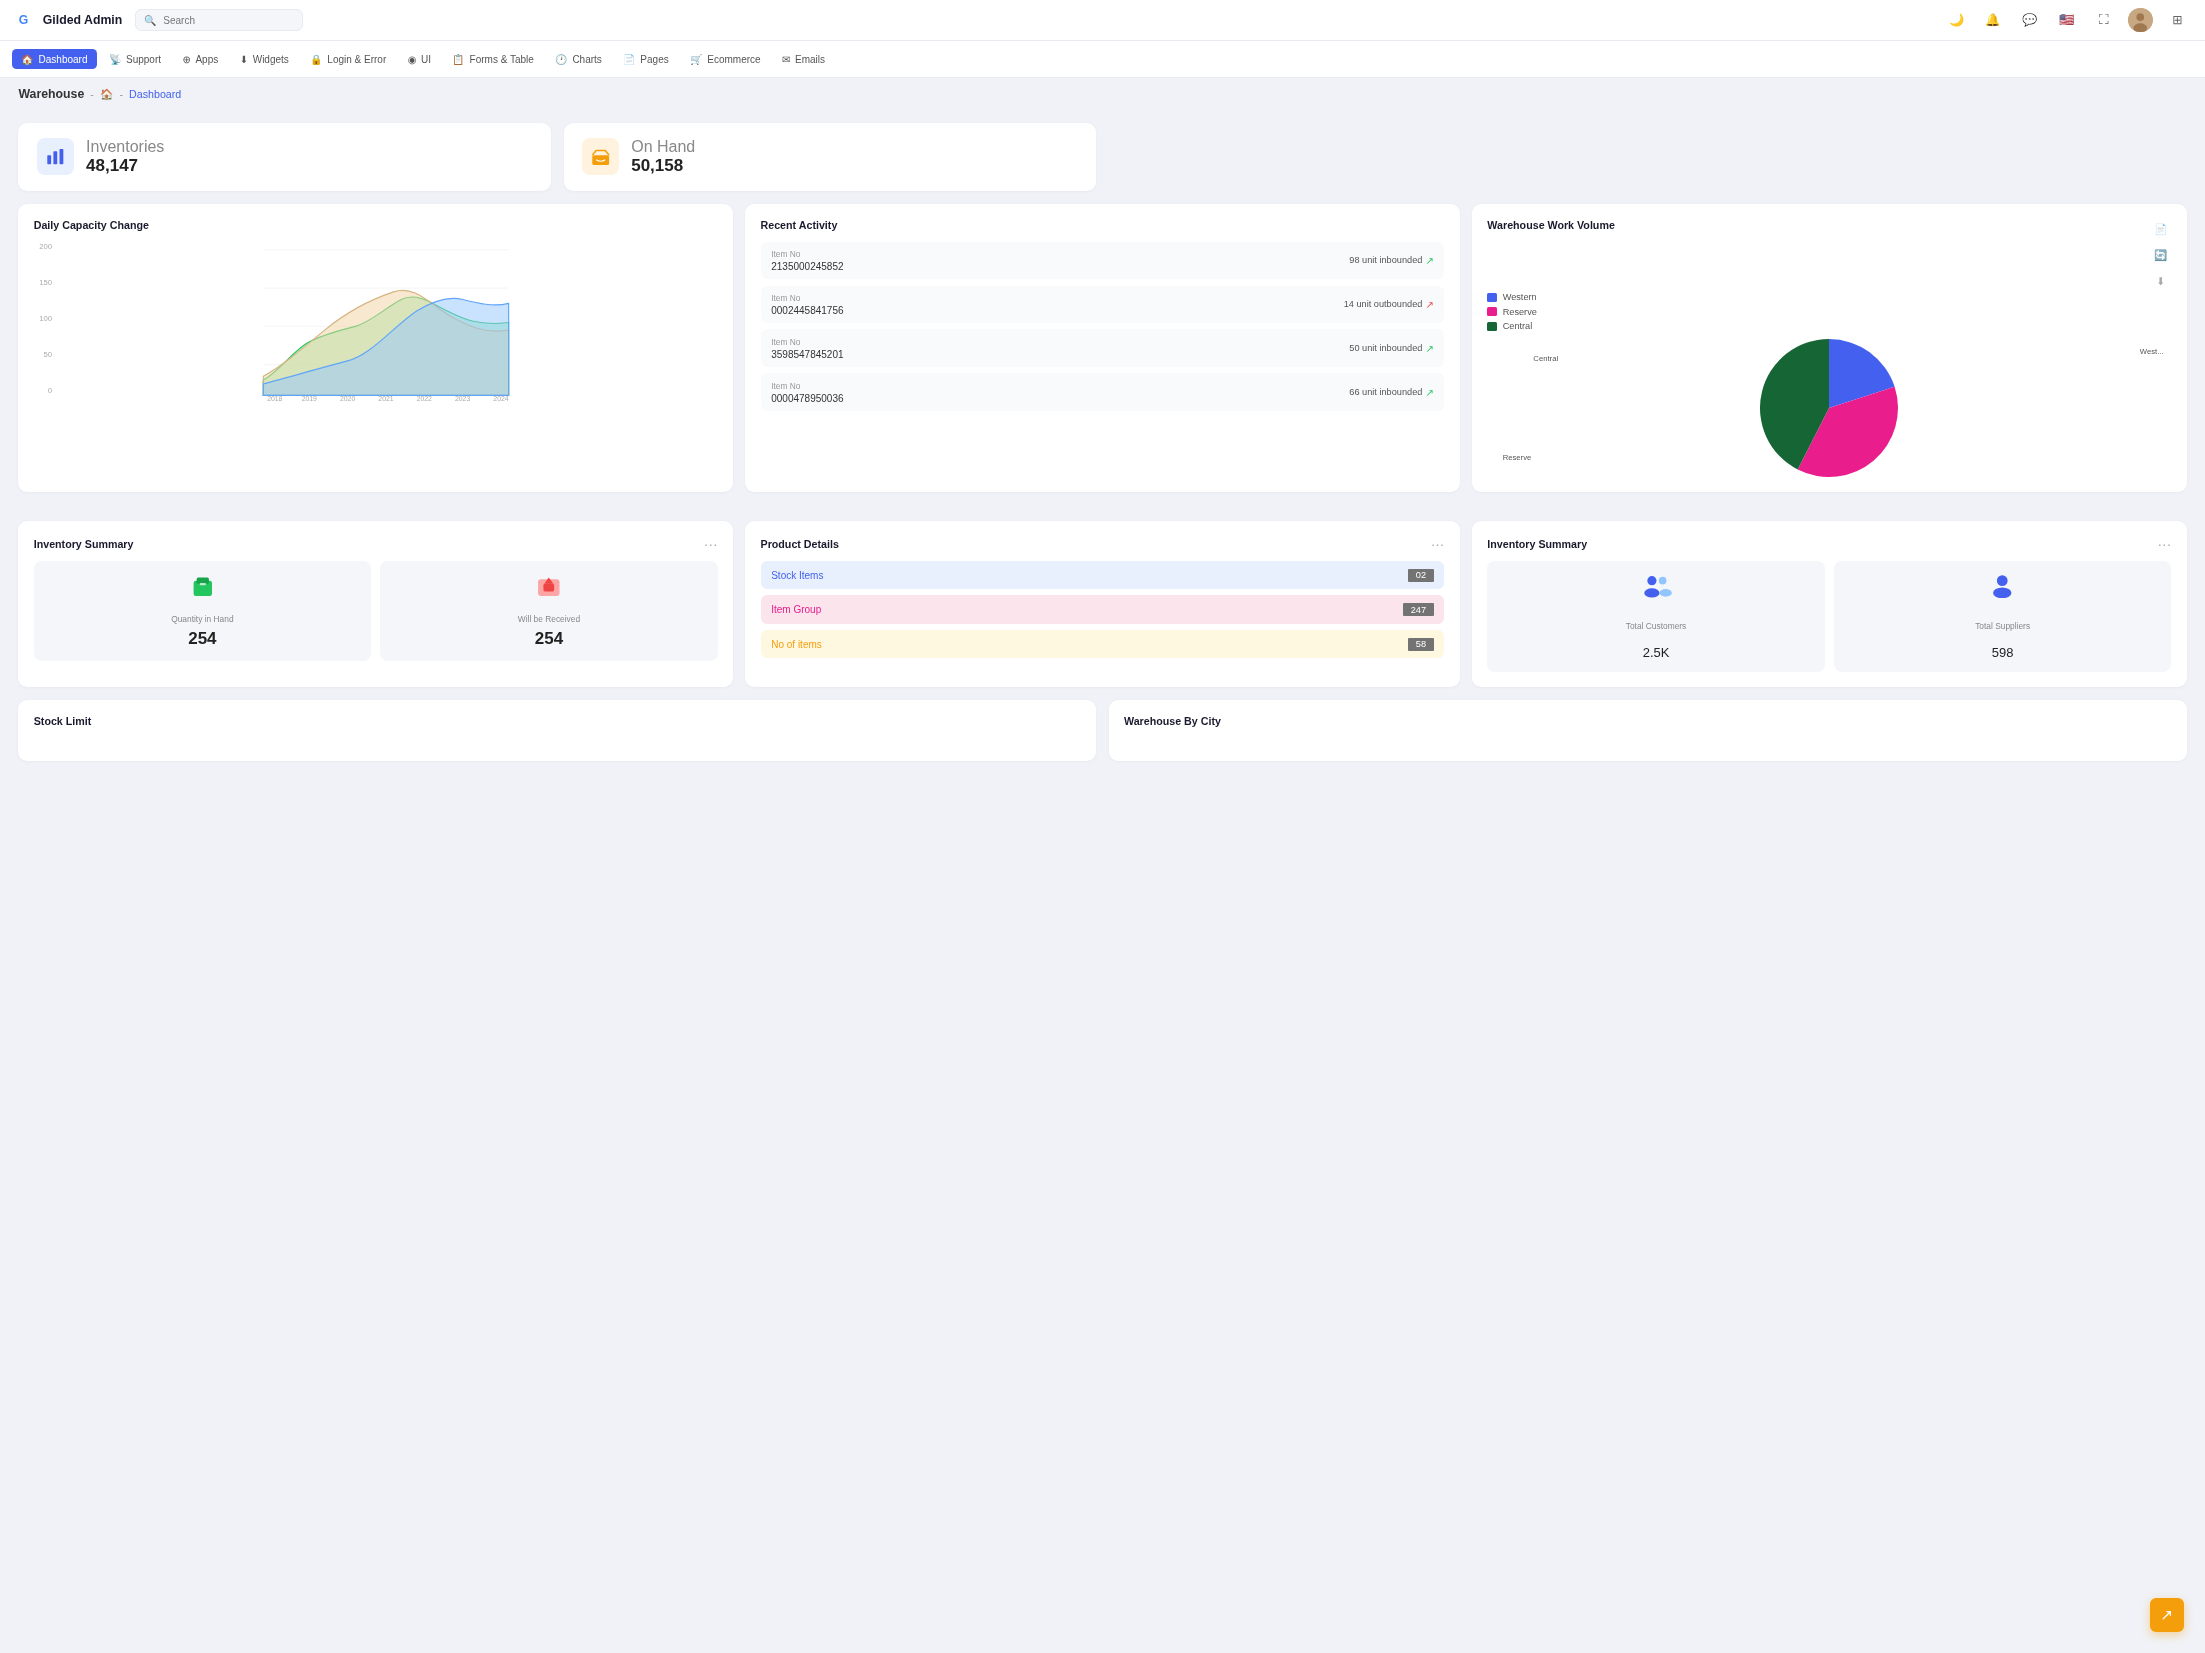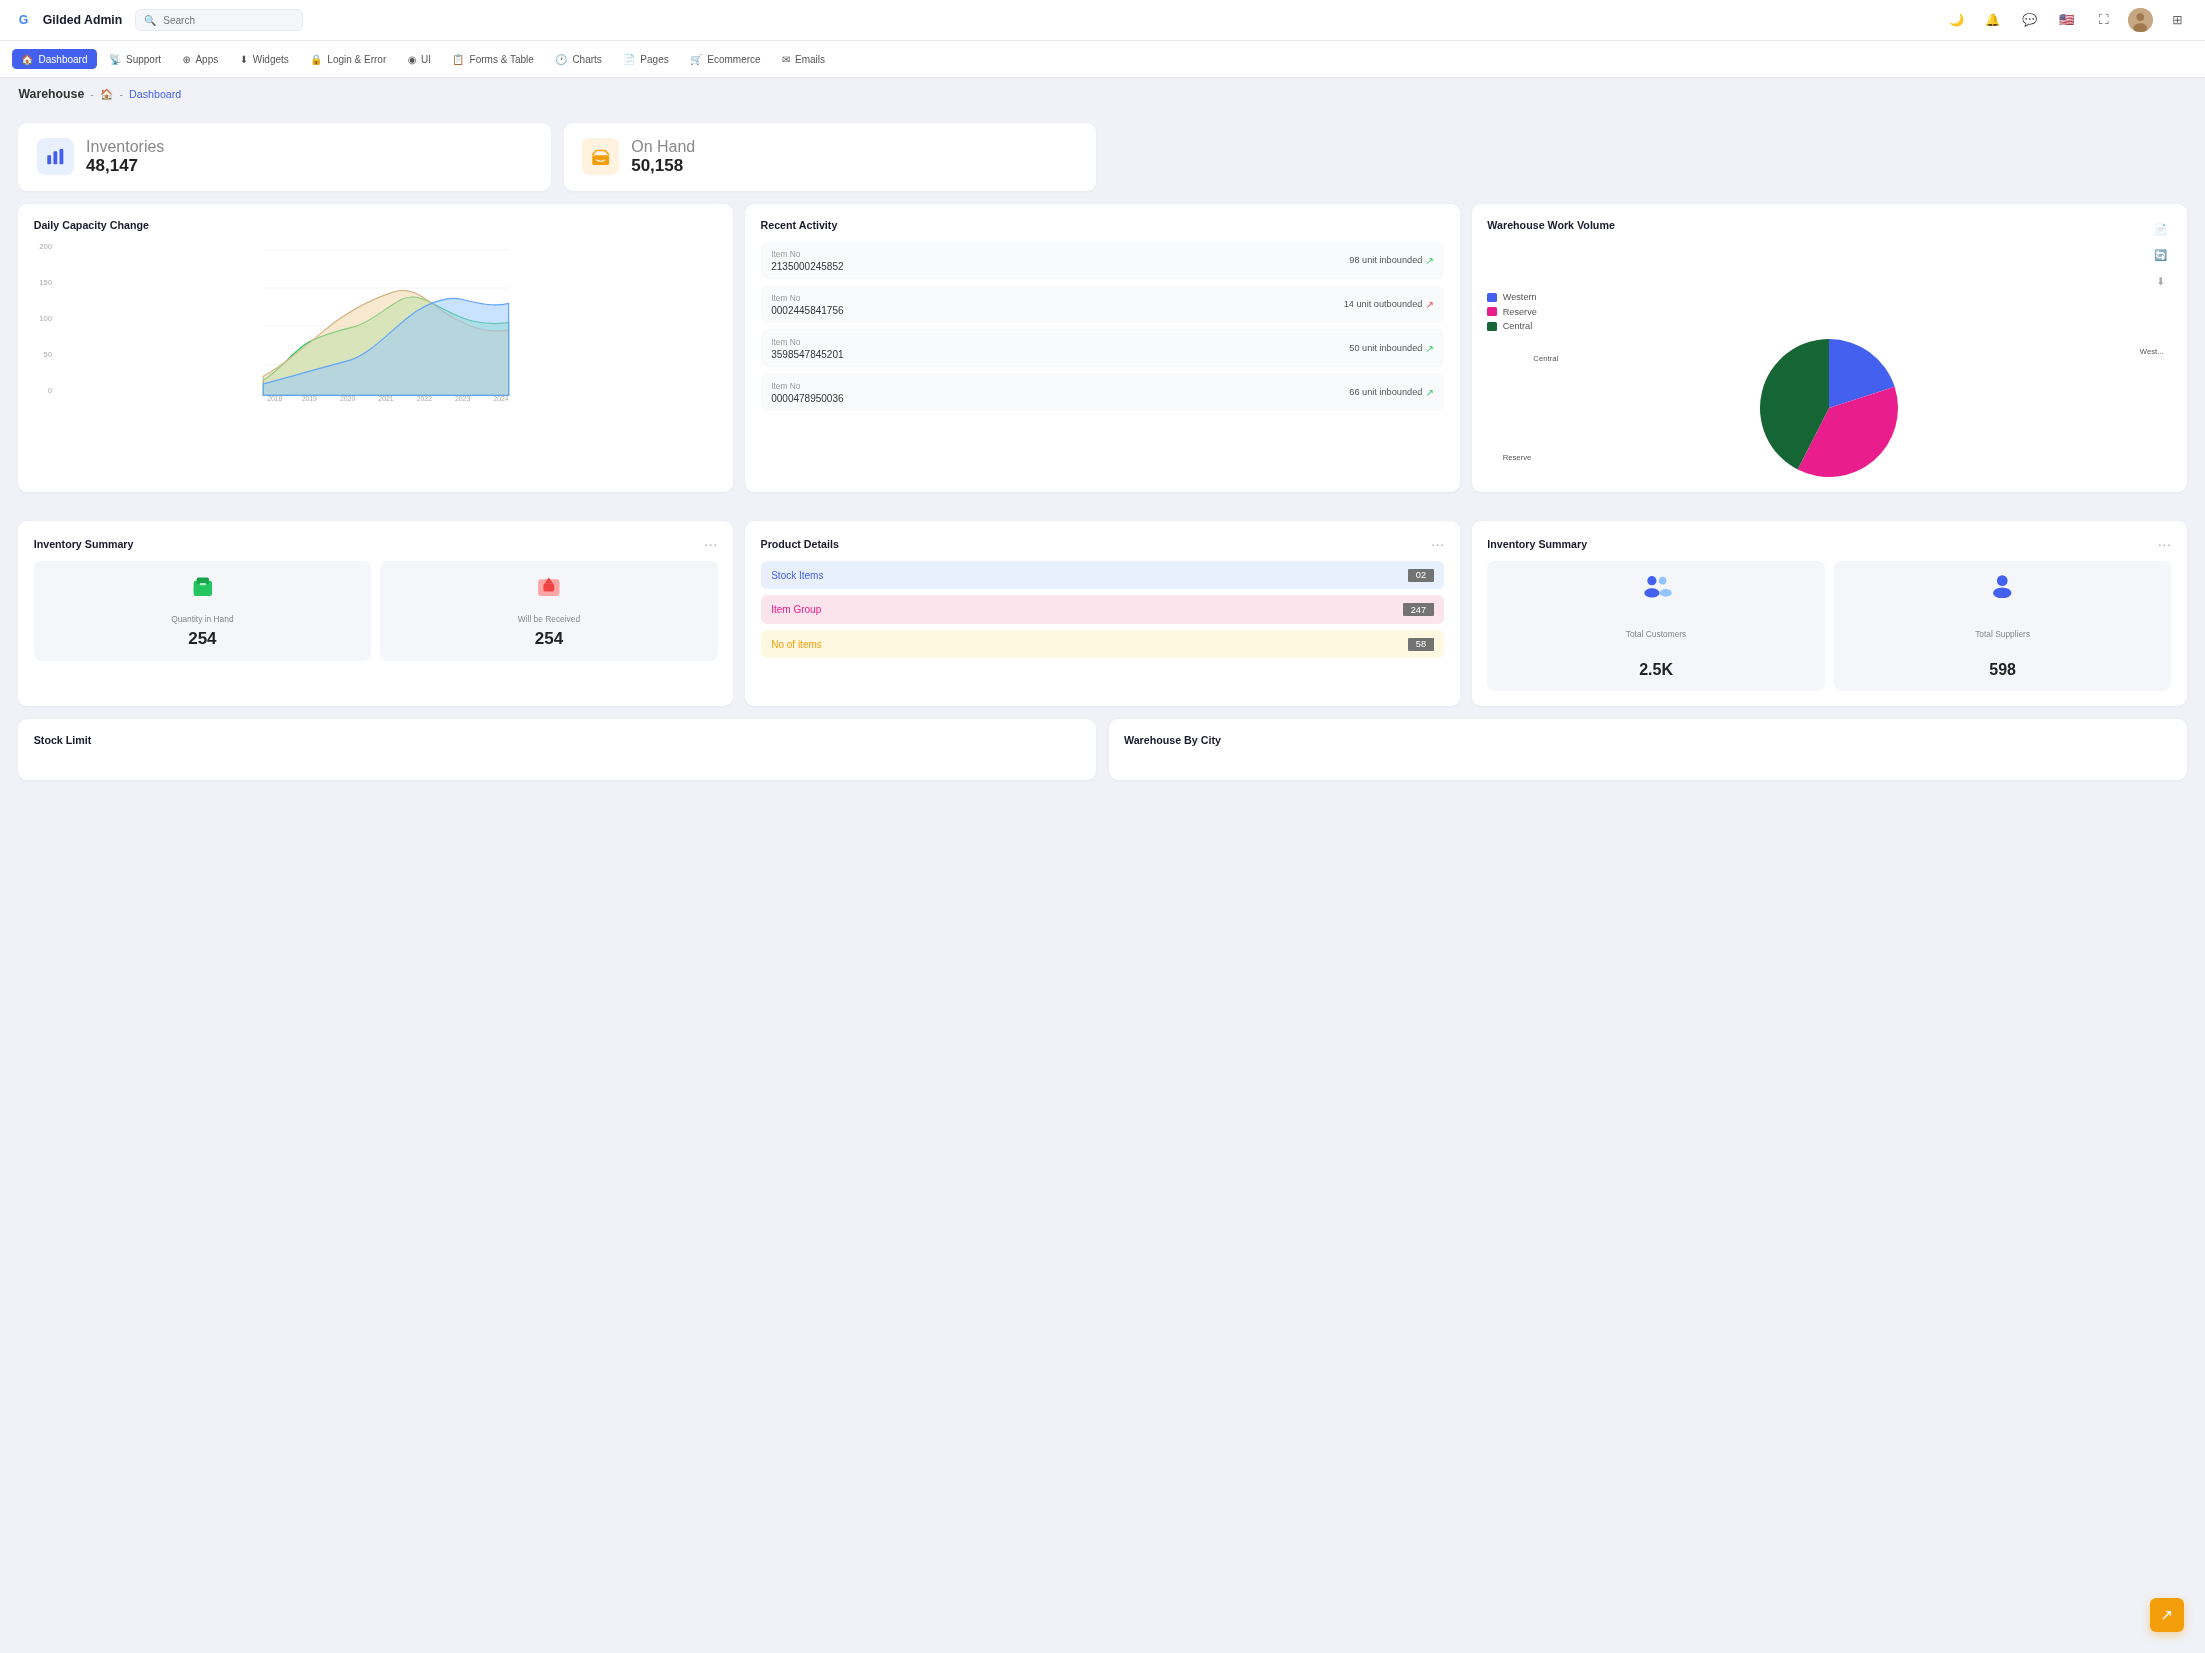--- a/index.html
+++ b/index.html
@@ -240,25 +240,25 @@
     .cust-sup-inner {
       display: grid;
       grid-template-columns: 1fr 1fr;
       gap: 9.2px;
       margin-top: 6.1px;
     }
     .cust-box {
       background: #f5f6fa;
       border-radius: 7.7px;
       padding: 12.3px;
-      display: flex; flex-direction: column; align-items: center; gap: 22px;
+      display: flex; flex-direction: column; align-items: center; gap: 14px;
     }
     .cust-icon { font-size: 21.4px; color: #4361ee; margin-bottom: 3.1px; }
     .cust-label { font-size: 8.4px; color: #888; }
-    .cust-value { font-size: 16px; font-weight: 700; color: #222; }
+    .cust-value { font-size: 13px; font-weight: 400; color: #222; }
 
     
     .last-row {
       display: grid;
       grid-template-columns: 1fr 1fr;
       gap: 12.3px;
     }
     .last-card {
       background: #fff;
       border-radius: 9.2px;

